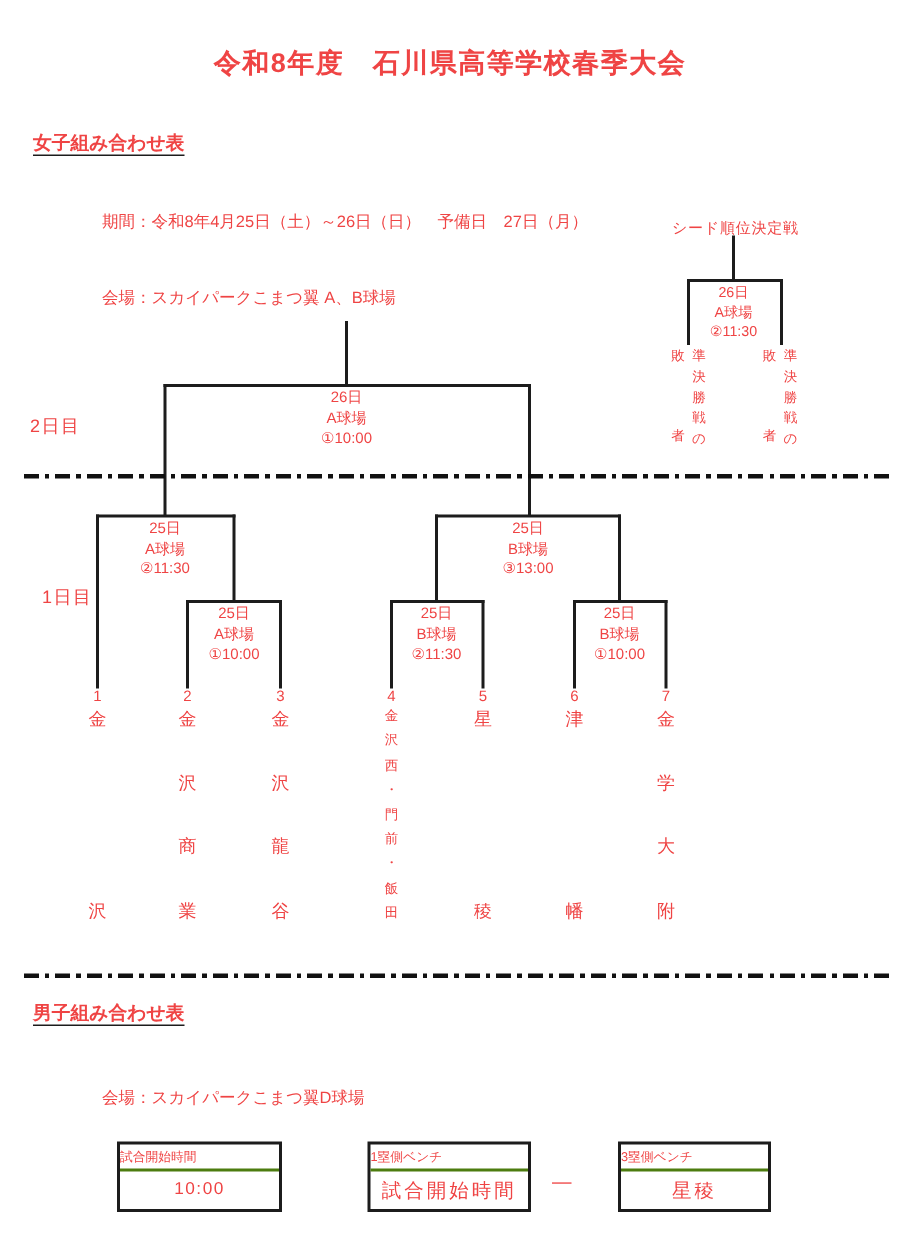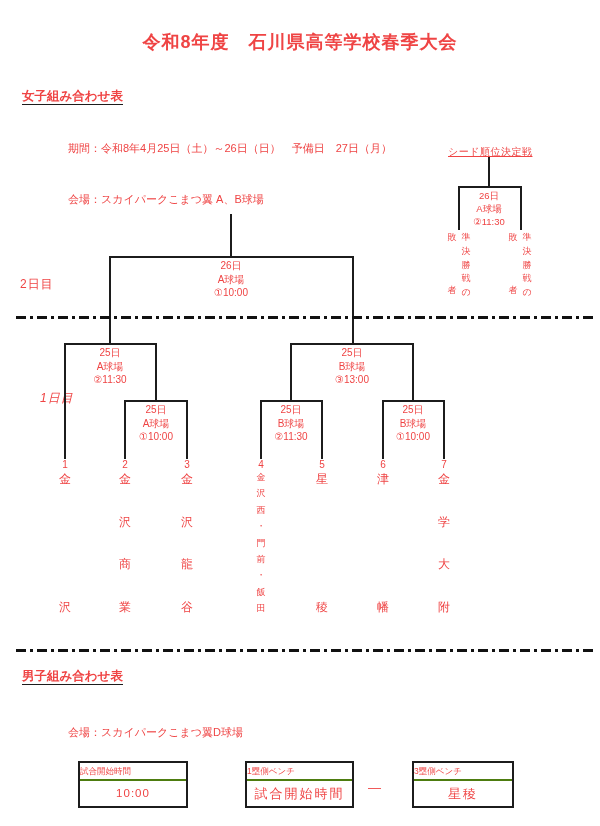--- a/index.html
+++ b/index.html
@@ -2,21 +2,21 @@
 <html><head>
 <meta charset="utf-8">
 <style>
   html,body{margin:0;padding:0;background:#fff;}
   .page{position:relative;width:600px;height:826px;background:#fff;overflow:hidden;
         font-family:"Liberation Sans","DejaVu Sans",sans-serif;color:#ef4444;}
   .abs{position:absolute;}
   .title{top:30px;left:0;width:600px;text-align:center;font-size:18px;font-weight:bold;letter-spacing:1px;}
   .sec-head{font-size:12.5px;font-weight:bold;border-bottom:1.5px solid #1c1c1c;padding-bottom:1px;margin-top:33px;}
   .info{font-size:11px;line-height:17px;white-space:pre;}
-  .seed-label{font-size:10px;letter-spacing:0.5px;text-decoration:underline;}
+  .seed-label{font-size:10px;letter-spacing:0.5px;}
   .day-label{font-size:12px;letter-spacing:1px;}
   .hl{position:absolute;height:2px;background:#1c1c1c;}
   .vl{position:absolute;width:2px;background:#1c1c1c;}
   .ginfo{position:absolute;width:90px;text-align:center;font-size:10px;line-height:13.5px;}
   .ginfo-s{position:absolute;width:90px;text-align:center;font-size:9.5px;line-height:13px;}
   .divider{position:absolute;left:16px;width:577px;height:2.5px;
     background:repeating-linear-gradient(90deg,#111 0 10px,rgba(0,0,0,0) 10px 14px,#111 14px 17px,rgba(0,0,0,0) 17px 21px);}
   .vcol{position:absolute;display:flex;flex-direction:column;justify-content:space-between;
         align-items:center;font-size:9.5px;line-height:1;}
   .team{position:absolute;width:48px;text-align:center;}
@@ -72,21 +72,21 @@
       <span>勝</span>
       <span>戦</span>
       <span>の</span>
     </div>
   <div class="vcol" style="left:507px;top:233px;height:62px;width:12px;font-size:9px;">
       <span>敗</span>
       <span>者</span>
     </div>
 
   <div class="abs day-label" style="left:20px;top:276px;">2日目</div>
-  <div class="abs day-label" style="left:40px;top:390px;font-style:italic;">1日目</div>
+  <div class="abs day-label" style="left:28px;top:390px;">1日目</div>
 
   <div class="vl" style="left:230px;top:214px;height:44px;"></div>
   <div class="hl" style="left:109px;top:256px;width:245px;"></div>
   <div class="vl" style="left:109px;top:256px;height:88px;"></div>
   <div class="vl" style="left:352px;top:256px;height:88px;"></div>
   <div class="ginfo" style="left:186px;top:259px;">
     <div>26日</div>
     <div>A球場</div>
     <div>①10:00</div>
   </div>

